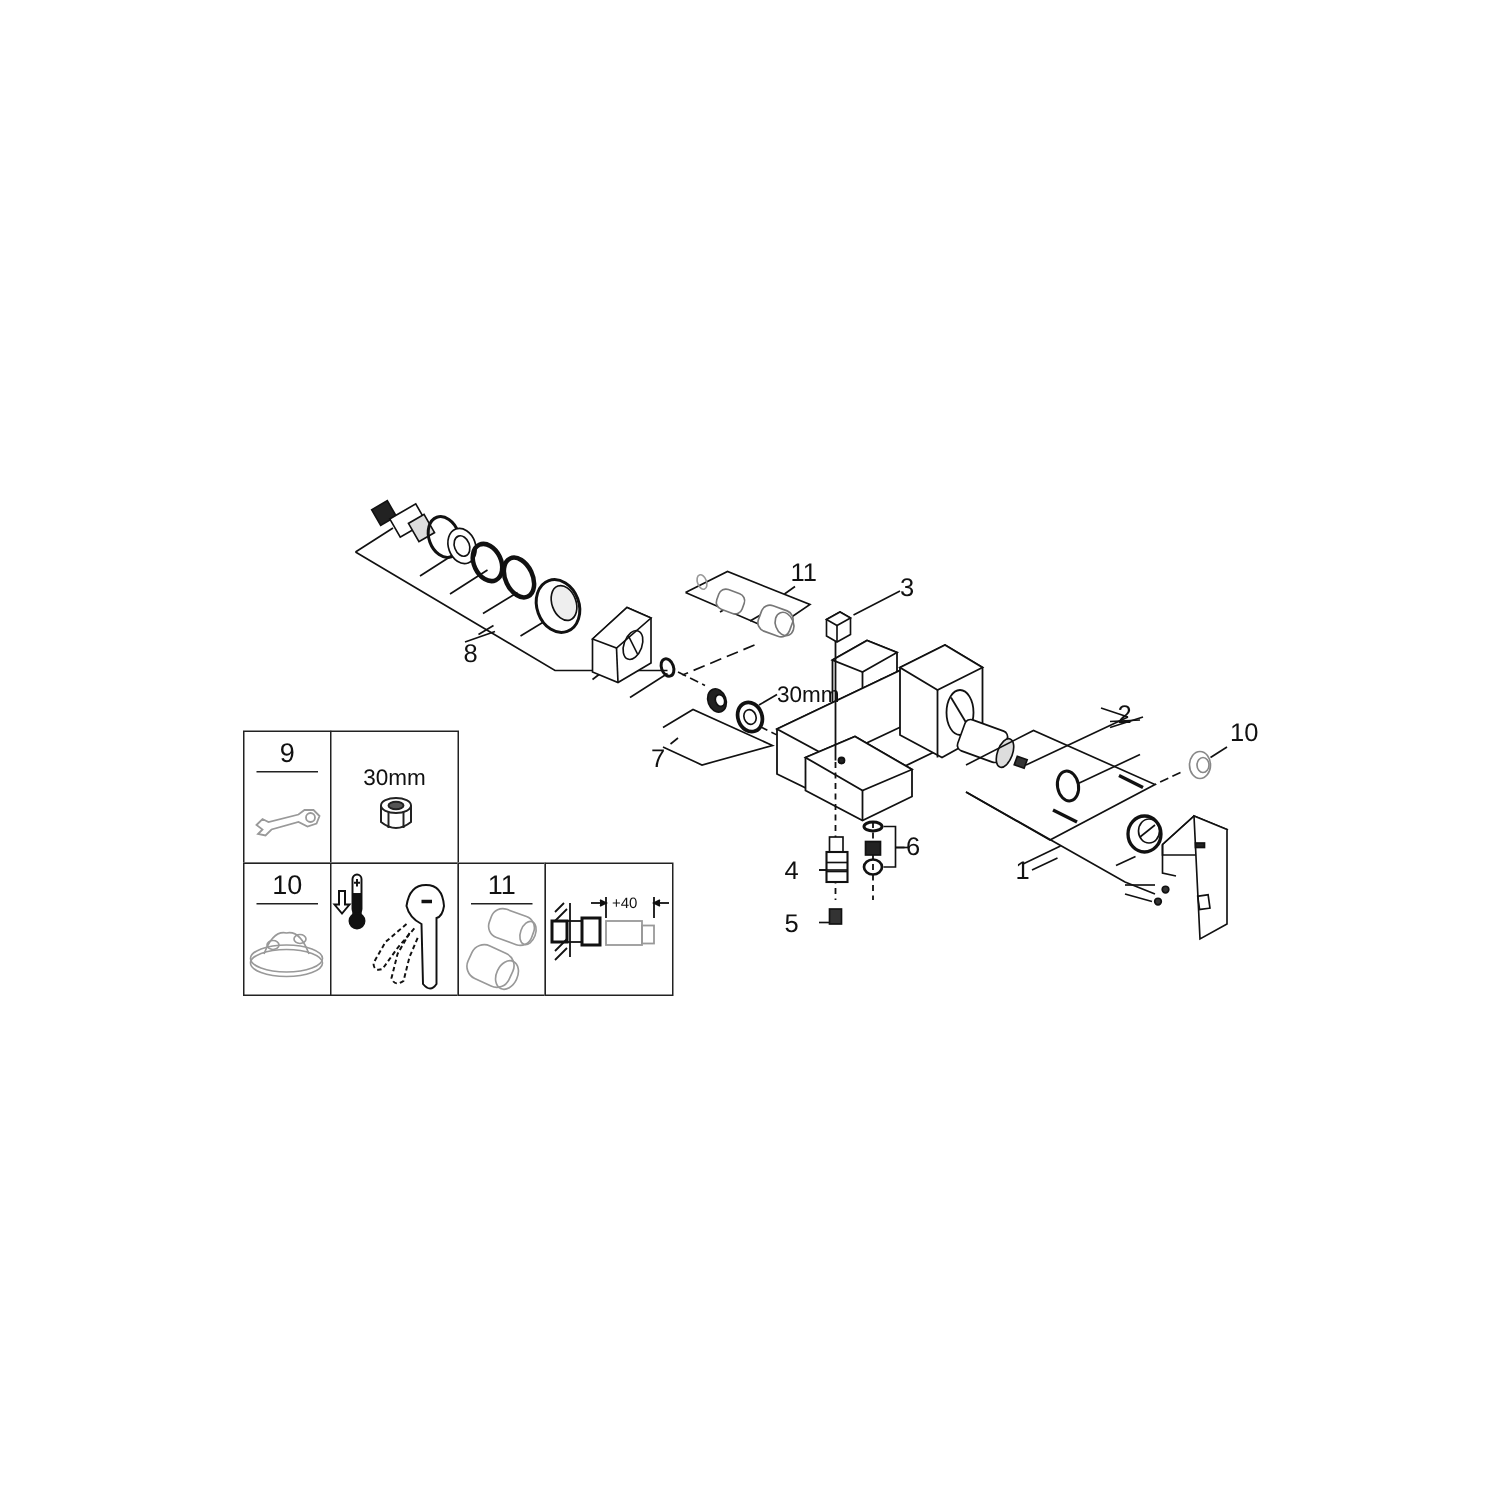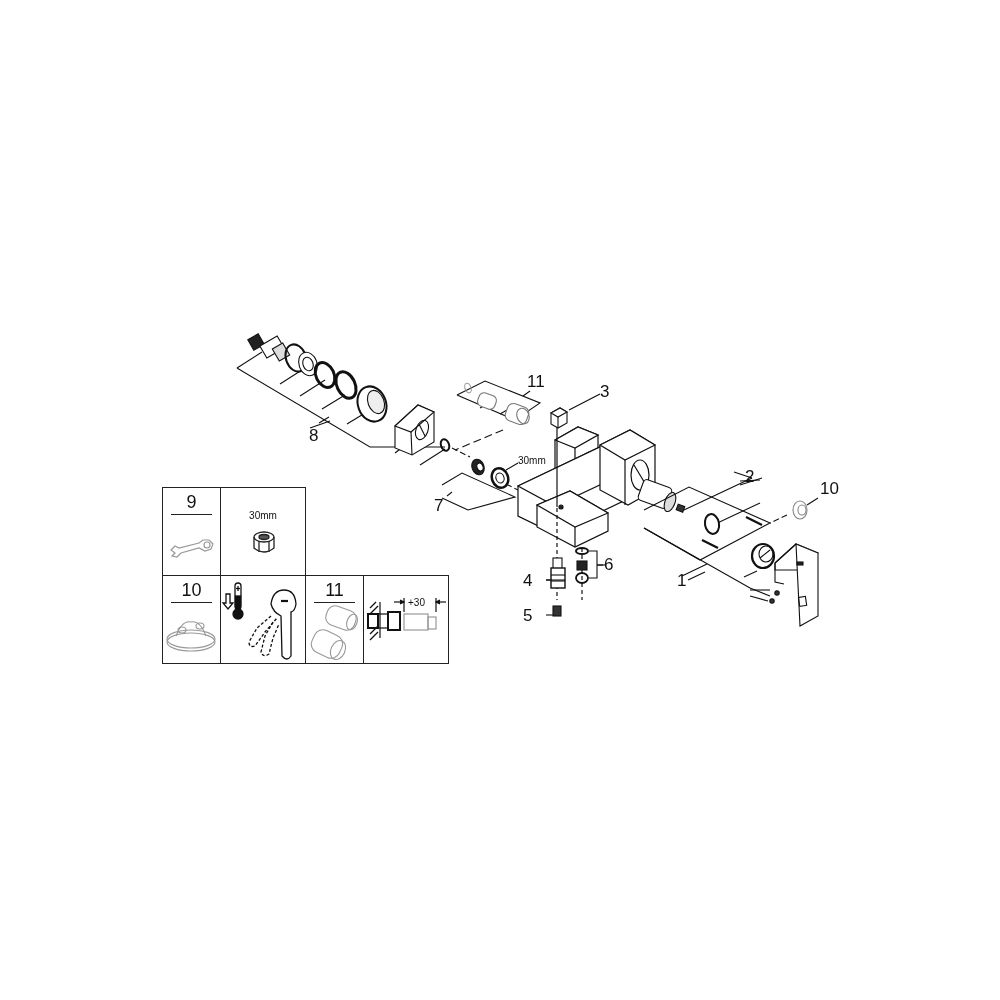--- a/index.html
+++ b/index.html
@@ -1,20 +1,20 @@
 <!DOCTYPE html>
 <html><head>
 <meta charset="utf-8">
 <style>
   html, body { margin: 0; padding: 0; background: #ffffff; }
   body { width: 1000px; height: 1000px; position: relative; overflow: hidden;
          font-family: "Liberation Sans", sans-serif; color: #111; }
   #diagram { position: absolute; left: 0; top: 0; width: 1000px; height: 1000px; }
   .lbl { position: absolute; font-family: "Liberation Sans", sans-serif; font-size: 17px; color: #111; line-height: 1; }
-  .small { font-size: 10px; }
+  .small { font-size: 15px; }
   .legend { position: absolute; }
   .cell { position: absolute; border: 1.3px solid #222; box-sizing: border-box; background: #fff; }
   .cell-num { position: absolute; left: 0; right: 0; text-align: center; font-size: 18px; top: 4px; }
   .cell-num-rule { position: absolute; left: 8px; right: 8px; top: 26px; border-top: 1px solid #222; }
 </style>
 </head>
 <body>
 
 <svg id="diagram" viewBox="0 0 1000 1000" xmlns="http://www.w3.org/2000/svg" fill="none" stroke="#111" stroke-width="1.1">
 
@@ -286,15 +286,15 @@
       <rect x="40" y="38" width="24" height="16" stroke="#999"></rect>
       <rect x="64" y="41" width="8" height="12" stroke="#999"></rect>
 
       <line x1="40" y1="22" x2="40" y2="36"></line>
       <line x1="72" y1="22" x2="72" y2="36"></line>
       <line x1="30" y1="26" x2="40" y2="26"></line>
       <line x1="72" y1="26" x2="82" y2="26"></line>
       <path d="M36 24 L40 26 L36 28" fill="#111"></path>
       <path d="M76 24 L72 26 L76 28" fill="#111"></path>
     </svg>
-    <span class="lbl small" style="position:absolute;left:44px;top:22px;font-size:10px;">+30</span>
+    <span class="lbl small" style="position:absolute;left:44px;top:22px;font-size:10px;">+40</span>
   </div>
 </div>
 
 </body></html>

